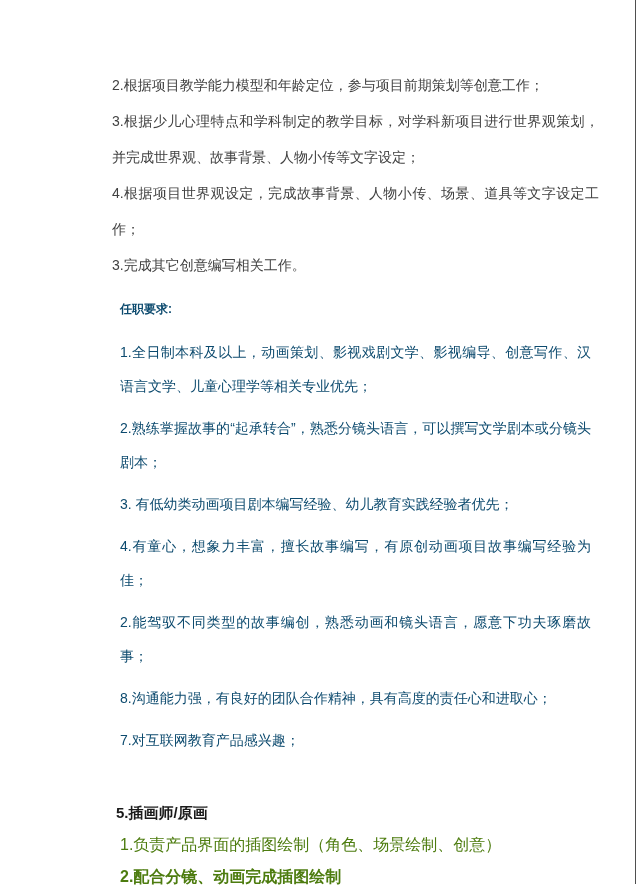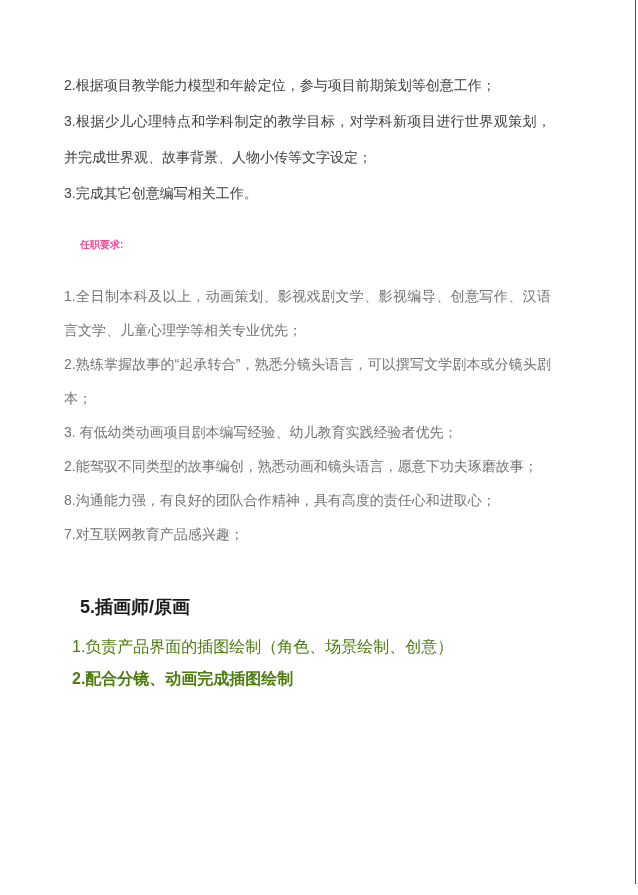--- a/index.html
+++ b/index.html
@@ -14,60 +14,60 @@
     overflow: hidden;
     font-family: "Liberation Sans", "DejaVu Sans", sans-serif;
   }
   .page {
     position: absolute;
     top: 0;
     left: 0;
     width: 638px;
     height: 895px;
     box-sizing: border-box;
-    padding: 67px 66px 0 64px;
+    padding: 67px 66px 0 112px;
     background: #ffffff;
   }
   .content {
     width: 487px;
   }
   
   .sec-duties p {
     margin: 0;
     font-size: 14px;
     line-height: 36px;
     color: #414141;
     text-align: justify;
     text-justify: inter-ideograph;
   }
   
   .h-req {
-    margin: 16px;
-    font-size: 10px;
+    margin: 8px;
+    font-size: 12px;
     line-height: 36px;
     font-weight: bold;
-    color: #ec4899;
+    color: #0c4a6e;
   }
   
   .sec-reqs p {
-    margin: 0;
+    margin: 8px;
     font-size: 14px;
     line-height: 34px;
-    color: #737373;
+    color: #0c4a6e;
     text-align: justify;
     text-justify: inter-ideograph;
   }
   
   .role {
     margin-top: 44px;
   }
   .role .role-title,
   .role .duty-heading {
-    margin: 16px;
-    font-size: 18px;
+    margin: 4px;
+    font-size: 15px;
     line-height: 24px;
     font-weight: bold;
     color: #1a1a1a;
   }
   .role p {
     margin: 8px;
     font-size: 16px;
     line-height: 24px;
     color: #4d7c0f;
     text-align: justify;
@@ -89,29 +89,31 @@
 </style>
 </head>
 <body>
 
 <div class="page">
   <div class="content">
 
     <section class="sec-duties">
       <p>2.根据项目教学能力模型和年龄定位，参与项目前期策划等创意工作；</p>
       <p>3.根据少儿心理特点和学科制定的教学目标，对学科新项目进行世界观策划，并完成世界观、故事背景、人物小传等文字设定；</p>
+      <p>4.根据项目世界观设定，完成故事背景、人物小传、场景、道具等文字设定工作；</p>
       <p>3.完成其它创意编写相关工作。</p>
     </section>
 
     <h2 class="h-req">任职要求:</h2>
 
     <section class="sec-reqs">
       <p>1.全日制本科及以上，动画策划、影视戏剧文学、影视编导、创意写作、汉语言文学、儿童心理学等相关专业优先；</p>
       <p>2.熟练掌握故事的“起承转合”，熟悉分镜头语言，可以撰写文学剧本或分镜头剧本；</p>
       <p>3. 有低幼类动画项目剧本编写经验、幼儿教育实践经验者优先；</p>
+      <p>4.有童心，想象力丰富，擅长故事编写，有原创动画项目故事编写经验为佳；</p>
       <p>2.能驾驭不同类型的故事编创，熟悉动画和镜头语言，愿意下功夫琢磨故事；</p>
       <p>8.沟通能力强，有良好的团队合作精神，具有高度的责任心和进取心；</p>
       <p>7.对互联网教育产品感兴趣；</p>
     </section>
 
     <section class="role">
       <h2 class="role-title">5.插画师/原画</h2>
       <p>1.负责产品界面的插图绘制（角色、场景绘制、创意）</p>
       <p class="gap-before">2.配合分镜、动画完成插图绘制</p>
     </section>

